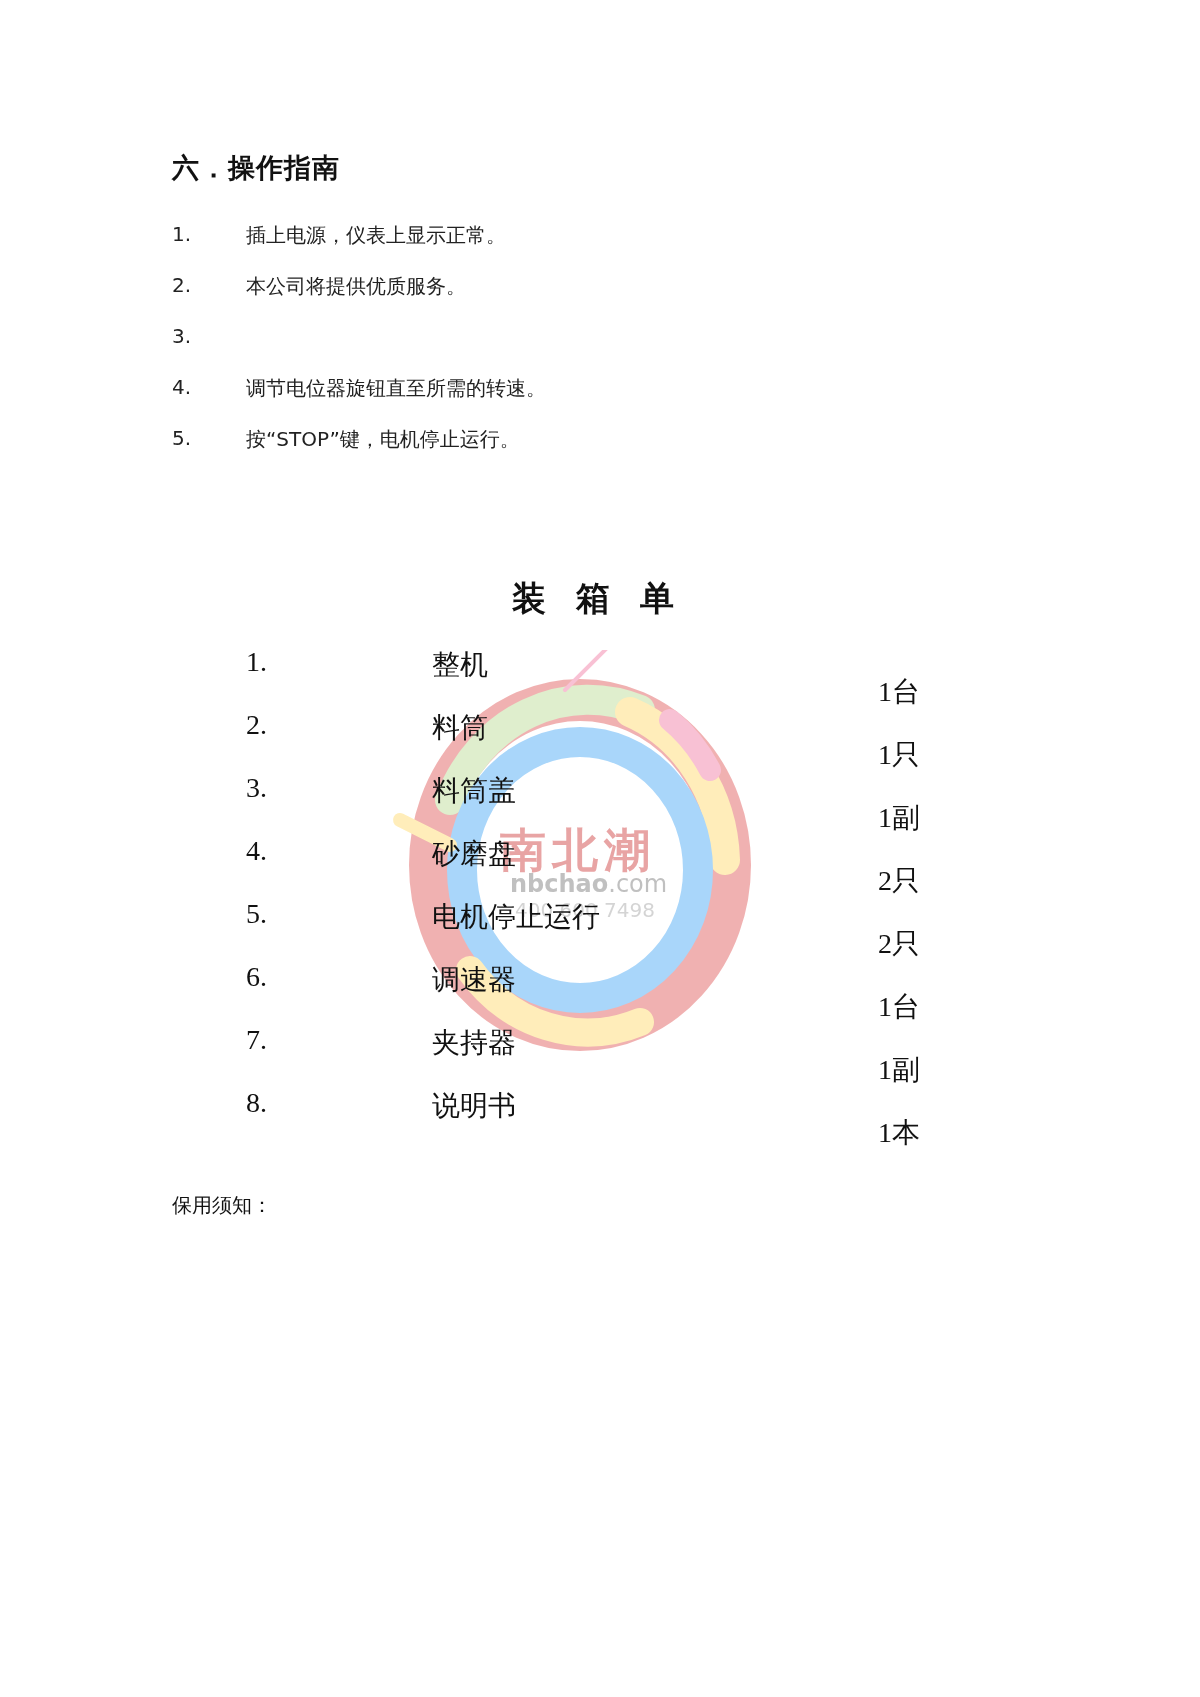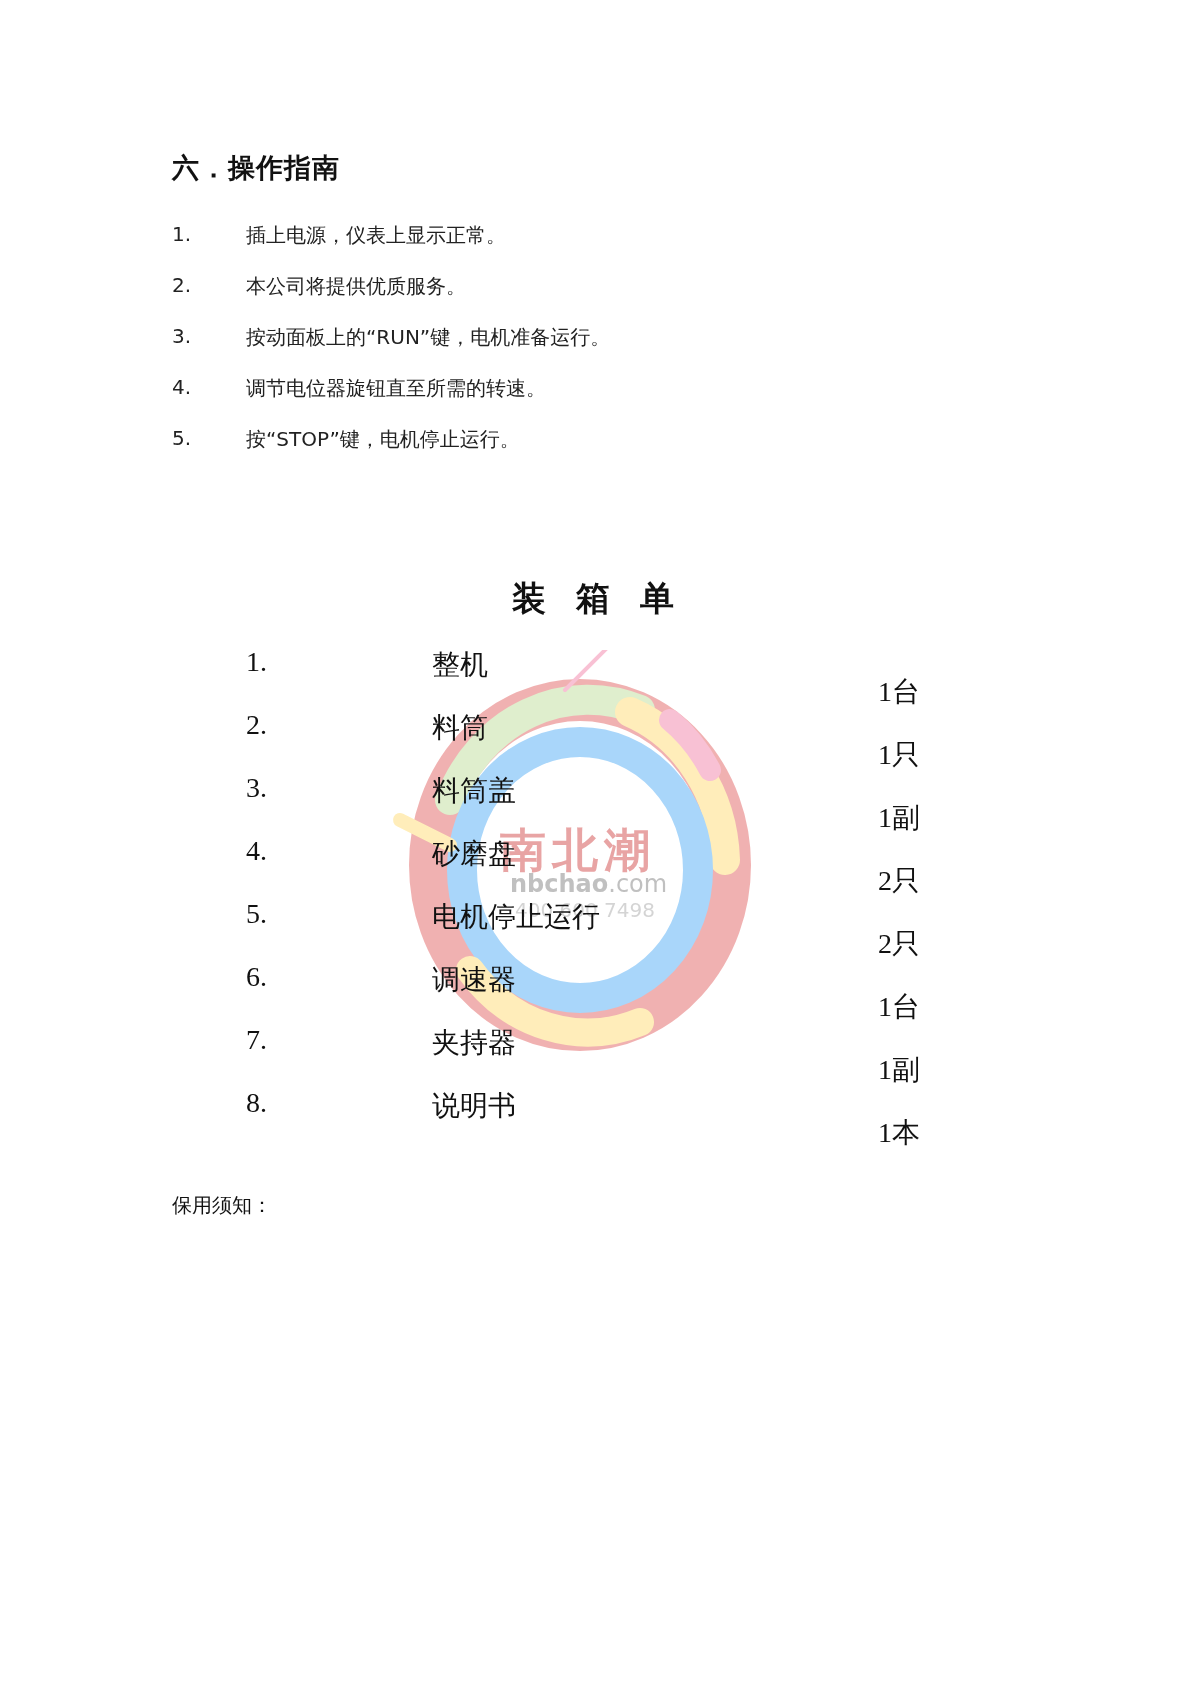--- a/index.html
+++ b/index.html
@@ -70,21 +70,20 @@
     <div class="step" style="top:0px">
       <span class="step-num">1.</span>
       <span class="step-text">插上电源，仪表上显示正常。</span>
     </div>
     <div class="step" style="top:51px">
       <span class="step-num">2.</span>
       <span class="step-text">本公司将提供优质服务。</span>
     </div>
     <div class="step" style="top:102px">
       <span class="step-num">3.</span>
-      <span class="step-text">按动面板上的“RUN”键，电机准备运行。</span>
     </div>
     <div class="step" style="top:153px">
       <span class="step-num">4.</span>
       <span class="step-text">调节电位器旋钮直至所需的转速。</span>
     </div>
     <div class="step" style="top:204px">
       <span class="step-num">5.</span>
       <span class="step-text">按“STOP”键，电机停止运行。</span>
     </div>
   </div>

